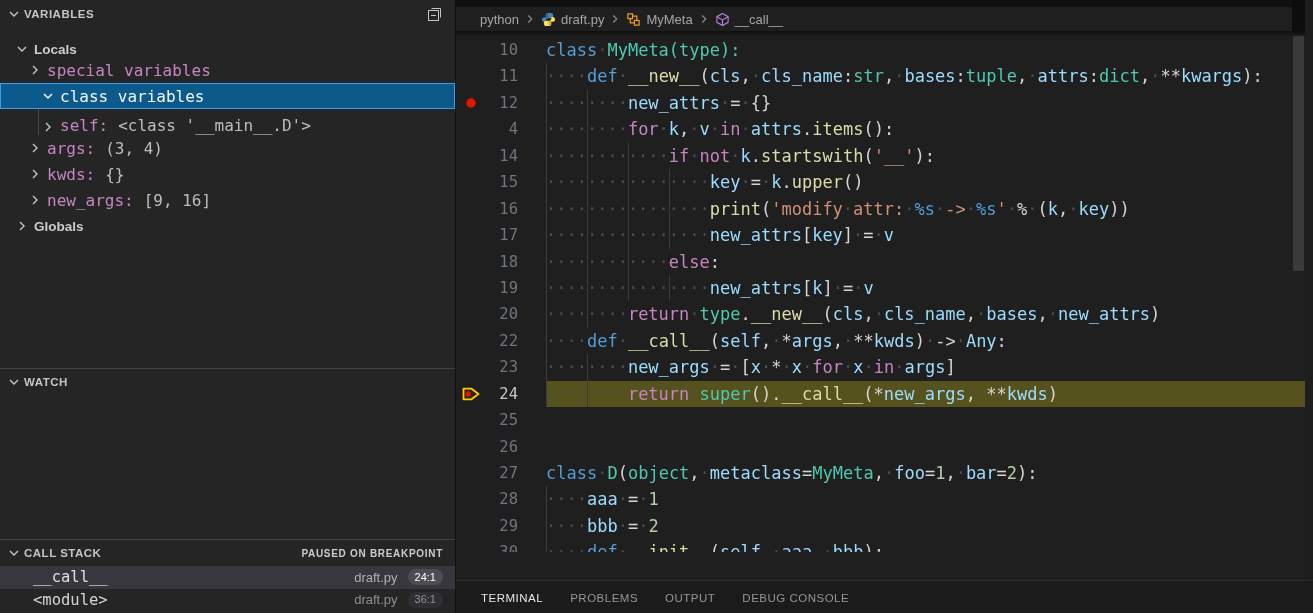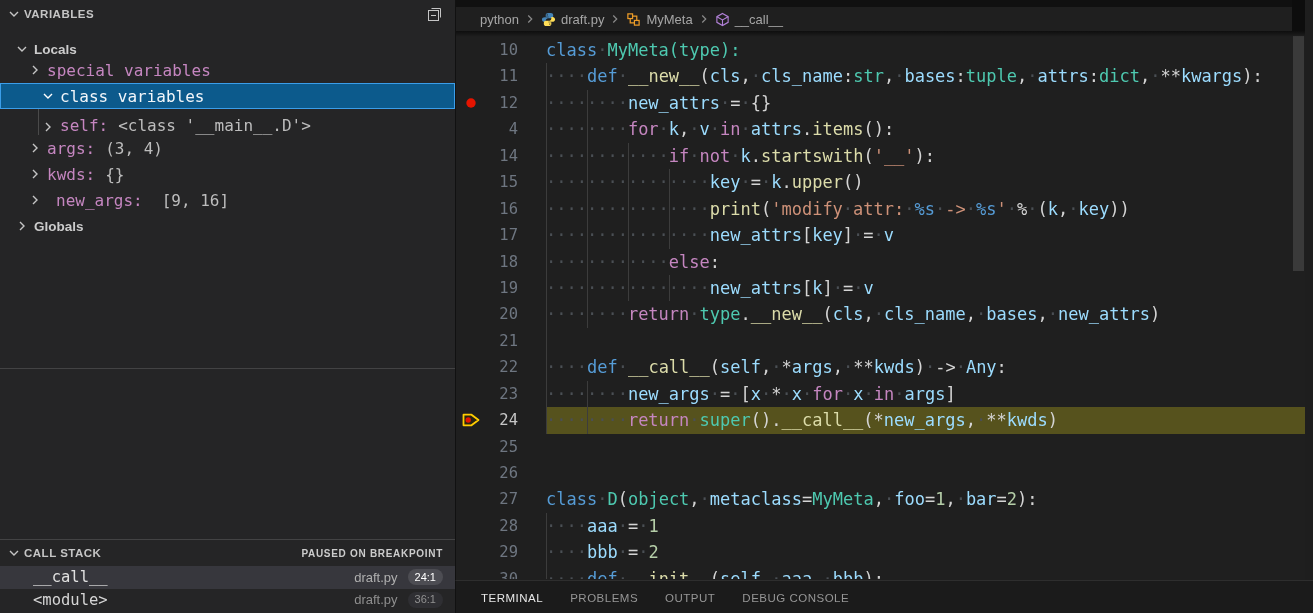--- a/index.html
+++ b/index.html
@@ -133,41 +133,49 @@
         </div>
         <div class="vrow" style="padding-left: 27px;">
           <span class="tw">
             <svg width="16" height="16" viewBox="0 0 16 16" fill="none">
               <path d="M6 4l4 4-4 4" stroke="#c5c5c5" stroke-width="1.4"></path>
             </svg>
           </span>
           <span class="lbl-name">kwds:</span>
           <span class="lbl-value">{}</span>
         </div>
-        <div class="vrow" style="padding-left: 27px; gap: 9px;">
+        <div class="vrow" style="padding-left: 27px;">
           <span class="tw">
             <svg width="16" height="16" viewBox="0 0 16 16" fill="none">
               <path d="M6 4l4 4-4 4" stroke="#c5c5c5" stroke-width="1.4"></path>
             </svg>
           </span>
           <span class="lbl-name">new_args:</span>
           <span class="lbl-value">[9, 16]</span>
         </div>
         <div class="vrow" style="padding-left: 14px;">
           <span class="tw">
             <svg width="16" height="16" viewBox="0 0 16 16" fill="none">
               <path d="M6 4l4 4-4 4" stroke="#c5c5c5" stroke-width="1.4"></path>
             </svg>
           </span>
           <span class="lbl-scope">Globals</span>
         </div>
       </div>
   </section>
 
   <section class="pane pane-watch">
+    <div class="pane-header">
+      <span class="tw">
+          <svg width="16" height="16" viewBox="0 0 16 16" fill="none">
+            <path d="M4 6l4 4 4-4" stroke="#c5c5c5" stroke-width="1.4"></path>
+          </svg>
+        </span>
+      <span class="pane-title">WATCH</span>
+    </div>
     <div class="watch-body"></div>
   </section>
 
   <section class="pane pane-callstack">
     <div class="pane-header">
       <span class="tw">
           <svg width="16" height="16" viewBox="0 0 16 16" fill="none">
             <path d="M4 6l4 4 4-4" stroke="#c5c5c5" stroke-width="1.4"></path>
           </svg>
         </span>
@@ -307,26 +315,20 @@
         <div class="content"><span class="guide" style="left: 0ch;"></span><span class="guide" style="left: 4ch;"></span><span class="guide" style="left: 8ch;"></span><span class="guide" style="left: 12ch;"></span><span class="tk-ws">················</span><span class="tk-var">new_attrs</span><span class="tk-pun">[</span><span class="tk-var">k</span><span class="tk-pun">]</span><span class="tk-ws">·</span><span class="tk-pun">=</span><span class="tk-ws">·</span><span class="tk-var">v</span></div>
       </div>
       <div class="line">
         <div class="gutter">
           <span class="num">20</span>
         </div>
         <div class="content"><span class="guide" style="left: 0ch;"></span><span class="guide" style="left: 4ch;"></span><span class="tk-ws">········</span><span class="tk-ctrl">return</span><span class="tk-ws">·</span><span class="tk-type">type</span><span class="tk-pun">.</span><span class="tk-fn">__new__</span><span class="tk-pun">(</span><span class="tk-var">cls</span><span class="tk-pun">,</span><span class="tk-ws">·</span><span class="tk-var">cls_name</span><span class="tk-pun">,</span><span class="tk-ws">·</span><span class="tk-var">bases</span><span class="tk-pun">,</span><span class="tk-ws">·</span><span class="tk-var">new_attrs</span><span class="tk-pun">)</span></div>
       </div>
       <div class="line">
         <div class="gutter">
-          <span class="num">21</span>
-        </div>
-        <div class="content"><span class="guide" style="left: 0ch;"></span></div>
-      </div>
-      <div class="line">
-        <div class="gutter">
           <span class="num">22</span>
         </div>
         <div class="content"><span class="guide" style="left: 0ch;"></span><span class="tk-ws">····</span><span class="tk-kw">def</span><span class="tk-ws">·</span><span class="tk-fn">__call__</span><span class="tk-pun">(</span><span class="tk-var">self</span><span class="tk-pun">,</span><span class="tk-ws">·</span><span class="tk-pun">*</span><span class="tk-var">args</span><span class="tk-pun">,</span><span class="tk-ws">·</span><span class="tk-pun">**</span><span class="tk-var">kwds</span><span class="tk-pun">)</span><span class="tk-ws">·</span><span class="tk-pun">-&gt;</span><span class="tk-ws">·</span><span class="tk-var">Any</span><span class="tk-pun">:</span></div>
       </div>
       <div class="line">
         <div class="gutter">
           <span class="num">23</span>
         </div>
         <div class="content"><span class="guide" style="left: 0ch;"></span><span class="guide" style="left: 4ch;"></span><span class="tk-ws">········</span><span class="tk-var">new_args</span><span class="tk-ws">·</span><span class="tk-pun">=</span><span class="tk-ws">·</span><span class="tk-pun">[</span><span class="tk-var">x</span><span class="tk-ws">·</span><span class="tk-pun">*</span><span class="tk-ws">·</span><span class="tk-var">x</span><span class="tk-ws">·</span><span class="tk-ctrl">for</span><span class="tk-ws">·</span><span class="tk-var">x</span><span class="tk-ws">·</span><span class="tk-ctrl">in</span><span class="tk-ws">·</span><span class="tk-var">args</span><span class="tk-pun">]</span></div>
       </div>

